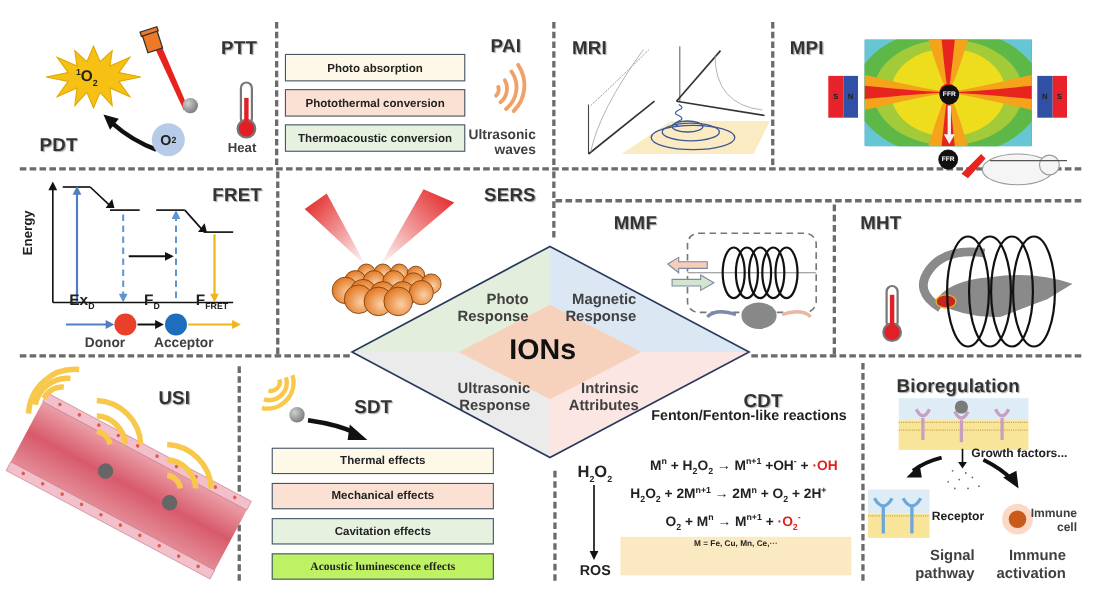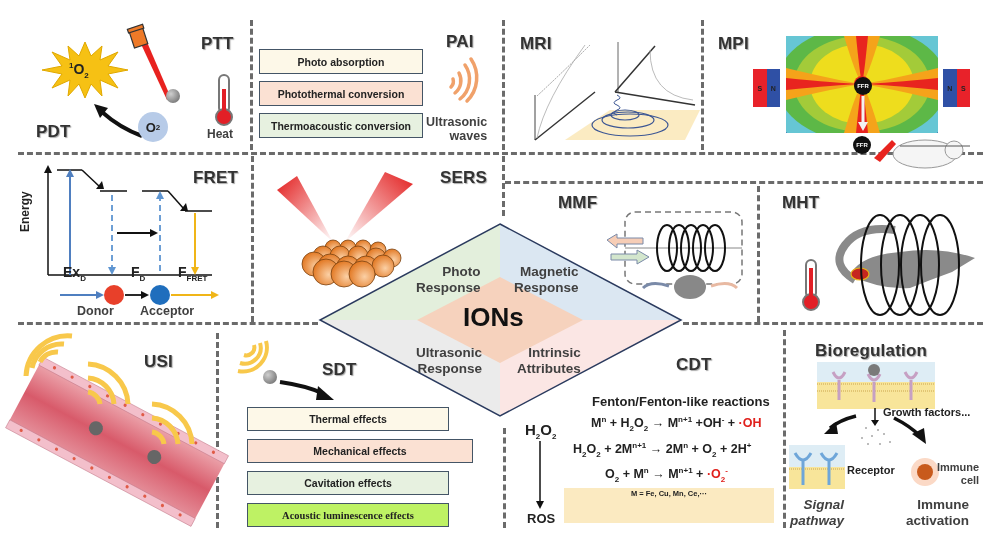--- a/index.html
+++ b/index.html
@@ -371,28 +371,28 @@
       <path d="M28,8 A16,16 0 0 1 8,28"></path>
       <path d="M34,6 A24,24 0 0 1 6,36"></path>
     </g>
   </svg>
   <div class="abs" style="left:263px; top:370px; width:14px; height:14px; border-radius:50%; background:radial-gradient(circle at 35% 35%, #cfcfcf, #606060);"></div>
   <svg style="left:278px; top:378px;" width="60" height="26" viewBox="0 0 60 26">
     <path d="M2,4 Q30,8 46,16" stroke="#111" stroke-width="4" fill="none"></path>
     <polygon points="40,8 56,22 38,22" fill="#111"></polygon>
   </svg>
   <div class="box" style="left:247px; top:407px; width:202px; height:24px; background:#fdf8e8;">Thermal effects</div>
-  <div class="box" style="left:247px; top:439px; width:226px; height:24px; background:#fbe1d3;">Mechanical effects</div>
+  <div class="box" style="left:247px; top:439px; width:202px; height:24px; background:#fbe1d3;">Mechanical effects</div>
   <div class="box" style="left:247px; top:471px; width:202px; height:24px; background:#e7f1e0;">Cavitation effects</div>
   <div class="box" style="left:247px; top:503px; width:202px; height:24px; background:#bef264;font-family:Liberation Serif, serif;">Acoustic luminescence effects</div>
 </div>
 
 <div>
   <div class="title" style="left:676px; top:355px;">CDT</div>
-  <div class="abs" style="left:592px; top:394px; font-weight:700; font-size:13px;">Fenton/Fenton-like reactions</div>
+  <div class="abs" style="left:592px; top:370px; font-weight:700; font-size:13px;">Fenton/Fenton-like reactions</div>
   <div class="abs" style="left:525px; top:421px; font-weight:700; font-size:15px;">
     <span>H</span><sub>2</sub><span>O</span><sub>2</sub>
   </div>
   <svg style="left:535px; top:441px;" width="10" height="70" viewBox="0 0 10 70">
     <line x1="5" y1="0" x2="5" y2="62" stroke="#111" stroke-width="1.5"></line>
     <polygon points="1,60 9,60 5,68" fill="#111"></polygon>
   </svg>
   <div class="abs" style="left:527px; top:511px; font-weight:700; font-size:13px;">ROS</div>
 
   <div class="eq" style="left:591px; top:415px;">
@@ -457,21 +457,21 @@
     </g>
   </svg>
   <div class="abs" style="left:847px; top:464px; font-weight:700; font-size:11px;">Receptor</div>
   <div class="abs" style="left:911px; top:458px; width:28px; height:28px; border-radius:50%; background:#fbd9c6; display:flex; align-items:center; justify-content:center;">
     <div style="width:16px; height:16px; border-radius:50%; background:#c85a1c;"></div>
   </div>
   <div class="lbl" style="left:937px; top:461px; font-size:11px;">
     <div>Immune</div>
     <div>cell</div>
   </div>
-  <div class="lbl" style="left:790px; top:497px; font-size:13.5px;font-style:italic;">
+  <div class="lbl" style="left:832px; top:497px; font-size:13.5px;">
     <div>Signal</div>
     <div>pathway</div>
   </div>
   <div class="lbl" style="left:906px; top:497px; font-size:13.5px;">
     <div>Immune</div>
     <div>activation</div>
   </div>
 </div>
 
 </body></html>

